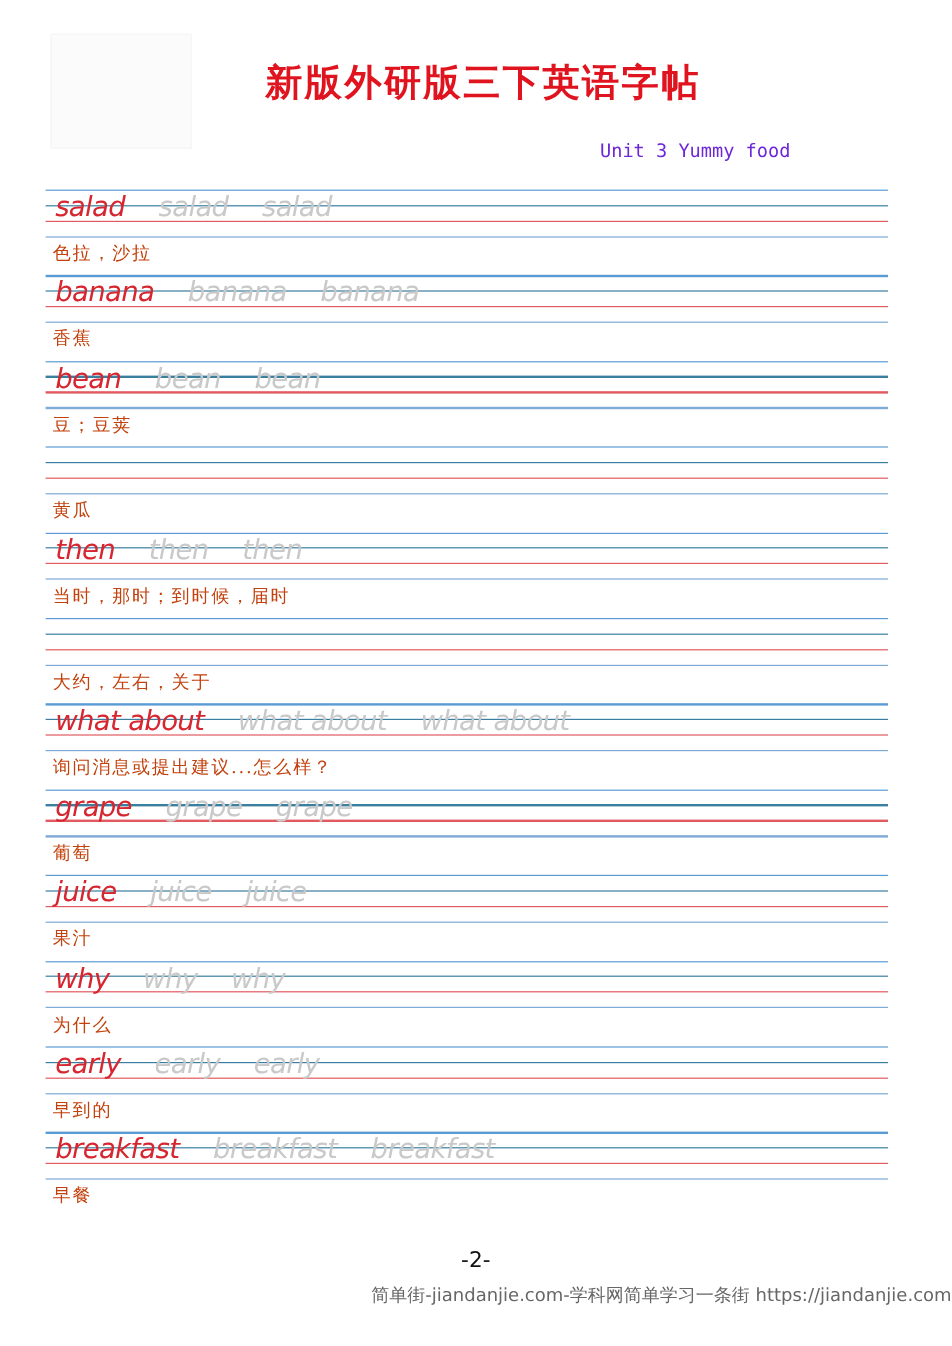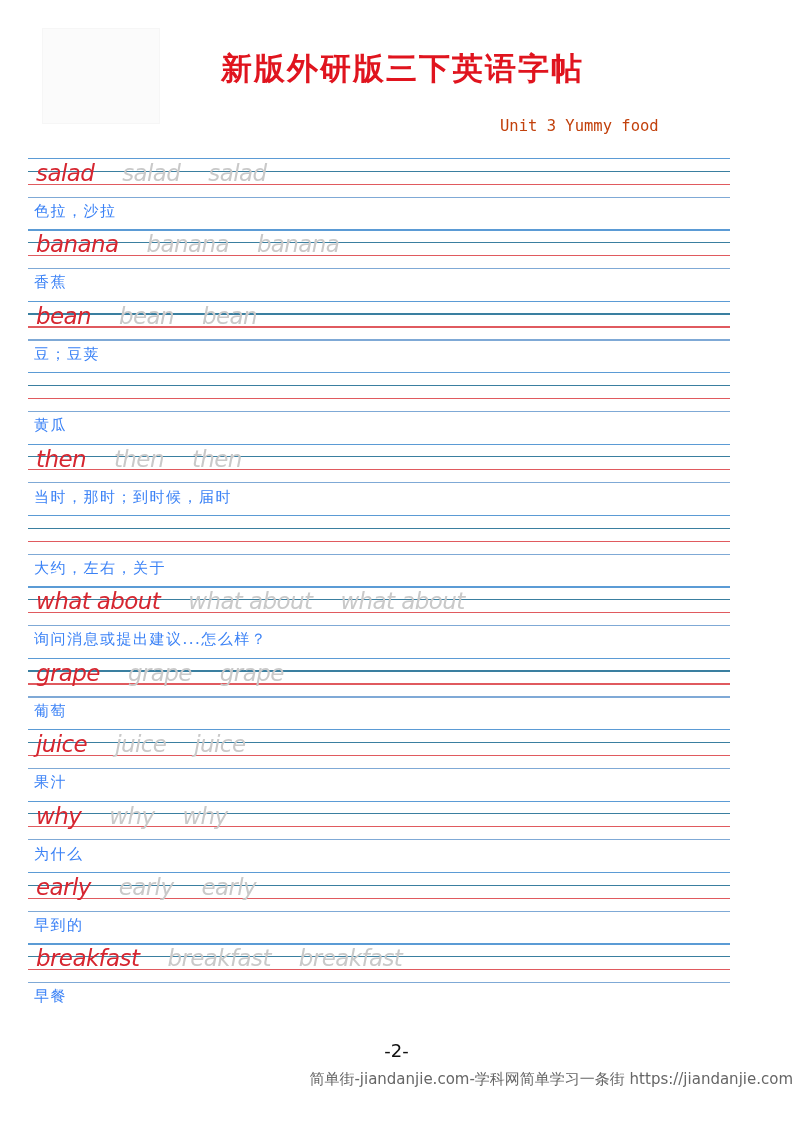--- a/index.html
+++ b/index.html
@@ -4,34 +4,34 @@
   <style>
     html, body { margin: 0; padding: 0; background: #ffffff; }
     body { width: 793px; height: 1122px; position: relative; overflow: hidden;
            font-family: "DejaVu Sans", sans-serif; }
     .logo-box { position: absolute; left: 42px; top: 28px; width: 116px; height: 94px;
                 background: #fbfbfb; border: 1px solid #f6f6f6; }
     .title { position: absolute; left: 0; width: 793px; top: 48px; text-align: center;
              font-family: "DejaVu Serif", serif; font-size: 31px; font-weight: bold;
              color: #e0141e; letter-spacing: 2px; padding-left: 6px; }
     .subtitle { position: absolute; left: 500px; top: 117px; font-family: "DejaVu Sans Mono", monospace;
-                font-size: 15.5px; color: #c2410c; }
-    .block { position: absolute; left: 28px; width: 702px; height: 60px; }
+                font-size: 15.5px; color: #6d28d9; }
+    .block { position: absolute; left: 38px; width: 702px; height: 60px; }
     .line { position: absolute; left: 0; width: 702px; height: 1.3px; }
     .l1 { top: 0; background: #5b9bd5; }
     .l2 { top: 12.5px; background: #3a7fa0; }
     .l3 { top: 25.5px; background: #e05a5f; }
     .l4 { top: 38.5px; background: #7fa9d6; }
     .words { position: absolute; left: 8px; top: 2px; white-space: nowrap;
              font-family: "DejaVu Sans", sans-serif; font-style: italic; font-weight: 300;
              font-size: 23px; line-height: 26px; letter-spacing: -0.6px; }
     .w-main { color: #d62630; }
     .w-ghost { color: #c9c9c9; margin-left: 28px; }
     .trans { position: absolute; left: 6px; top: 44px; font-family: "DejaVu Serif", serif;
-             font-size: 15px; color: #3b82f6; letter-spacing: 1.5px; }
+             font-size: 15px; color: #c2410c; letter-spacing: 1.5px; }
     .page-num { position: absolute; left: 0; width: 793px; top: 1040px; text-align: center;
                 font-family: "DejaVu Sans", sans-serif; font-size: 18px; color: #111; }
     .footer { position: absolute; left: 0; width: 793px; top: 1070px; text-align: right;
               font-family: "DejaVu Sans", sans-serif; font-size: 15px; color: #666; }
   </style>
 </head>
 <body>
 
 <div class="logo-box"></div>
 <div class="title">新版外研版三下英语字帖</div>

